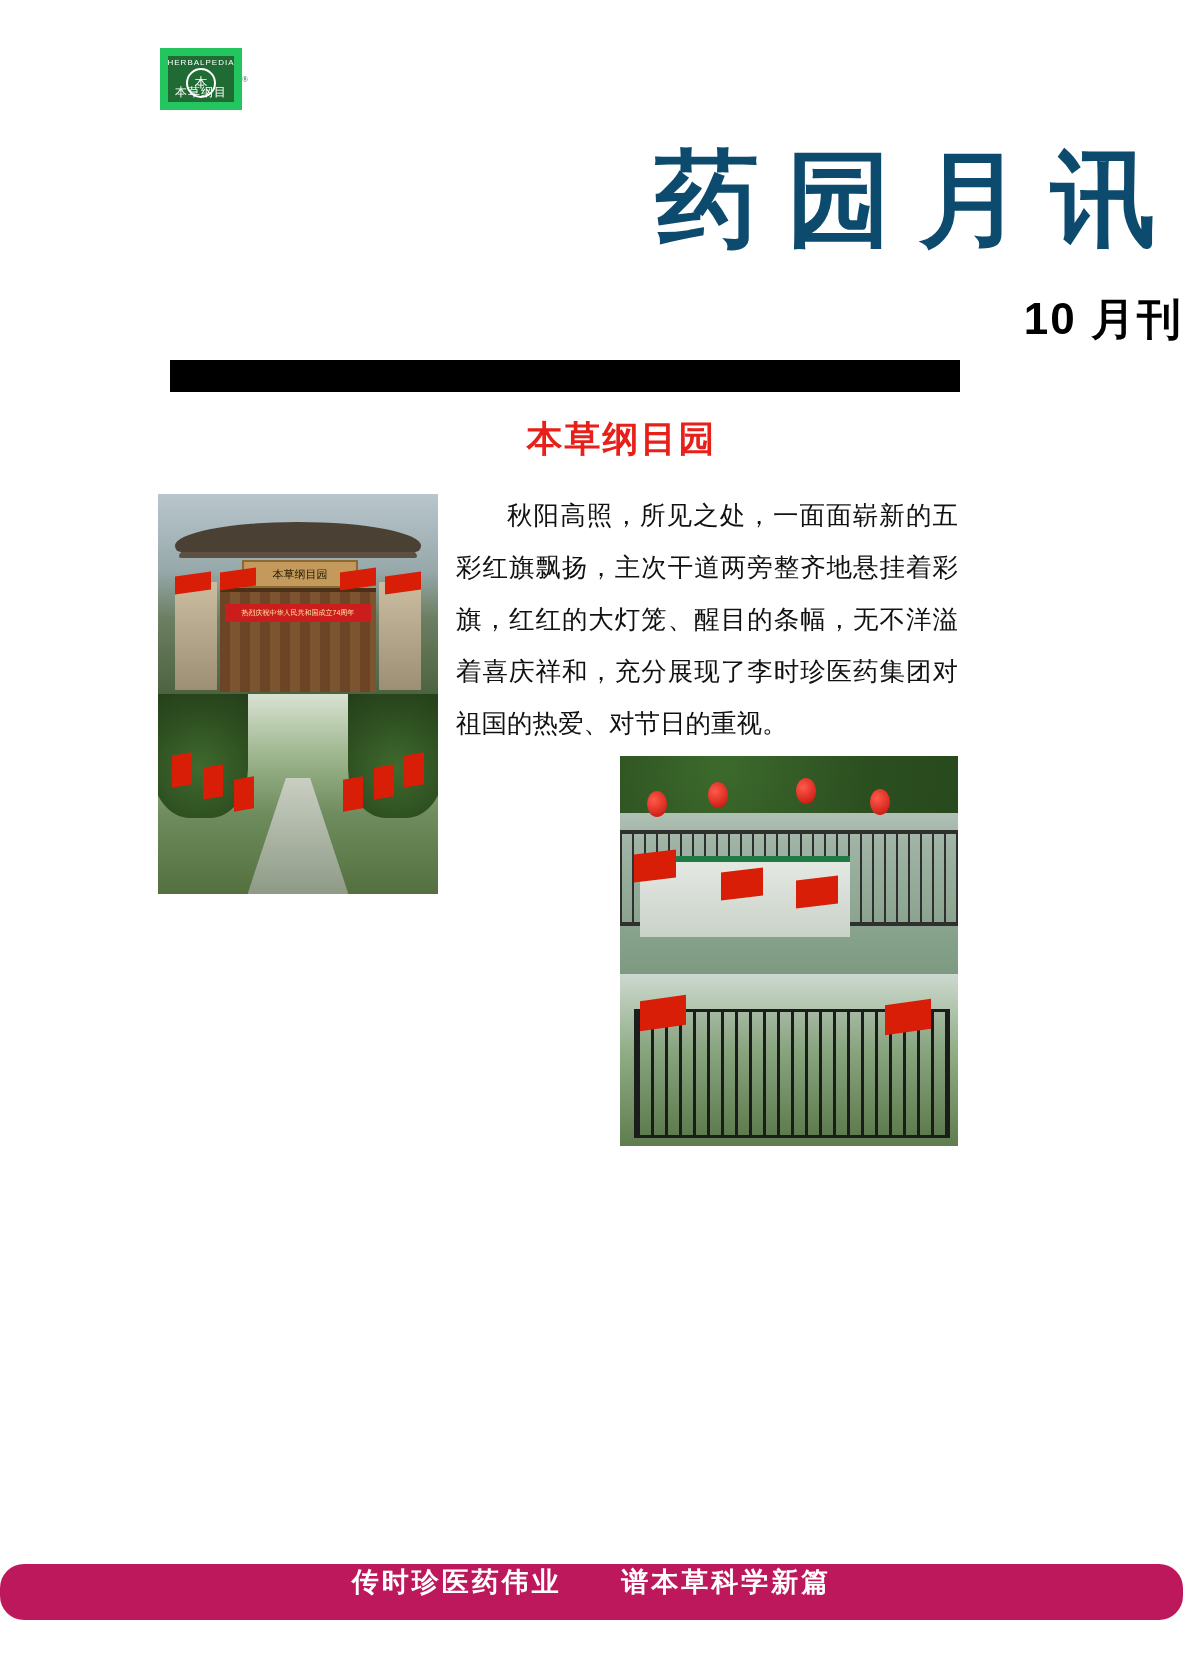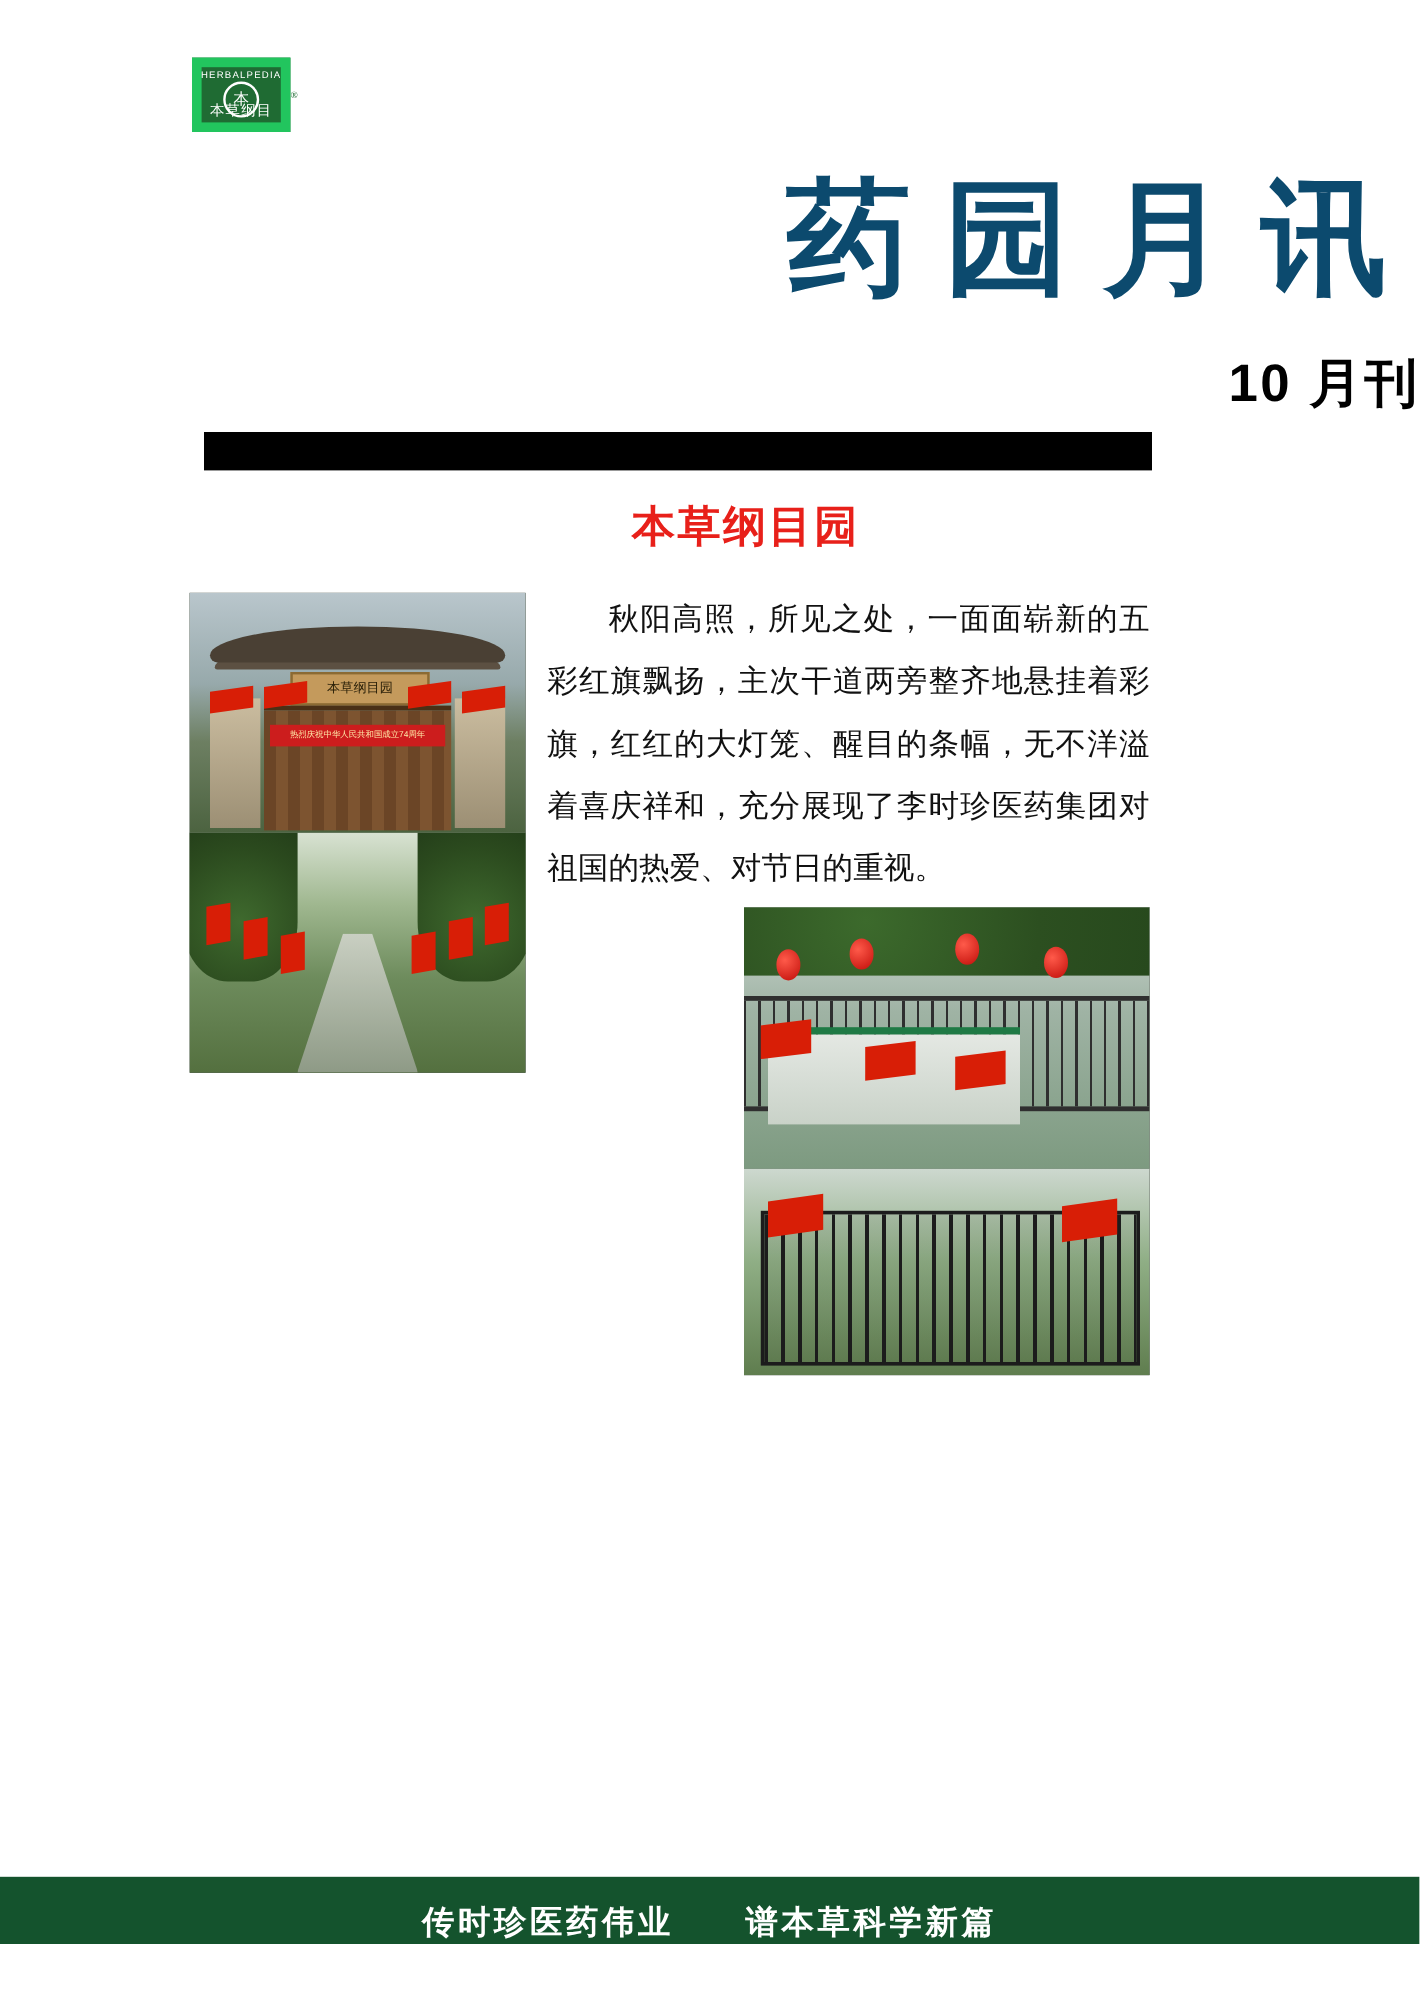--- a/index.html
+++ b/index.html
@@ -284,24 +284,25 @@
     transform: skewY(-8deg);
   }
 
   
   .footer {
     position: absolute;
     left: 0;
     bottom: 52px;
     width: 1183px;
     height: 56px;
-    background: #14532d;
+    background: #be185d;
     display: flex;
-    align-items: flex-end;
+    align-items: flex-start;
     justify-content: center;
+    border-radius: 24px;
   }
   .footer .slogan {
     color: #ffffff;
     font-size: 27px;
     letter-spacing: 3px;
     font-weight: bold;
     font-family: "Liberation Serif", serif;
   }
   .footer .slogan .gap { display: inline-block; width: 40px; }
 </style>

